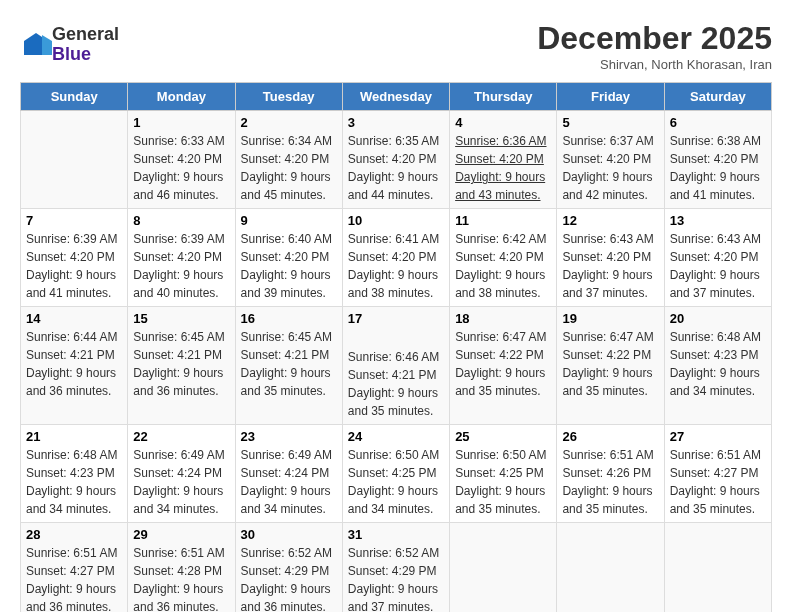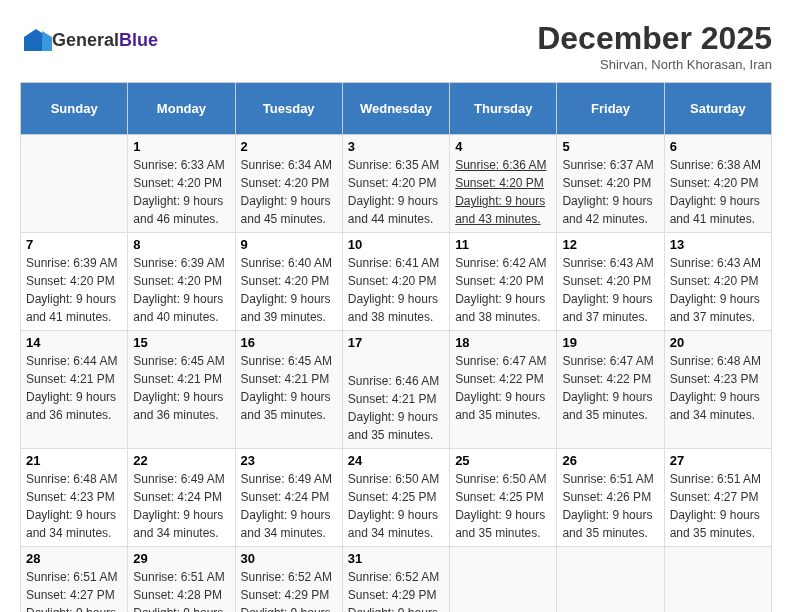--- a/index.html
+++ b/index.html
@@ -16,21 +16,21 @@
       justify-content: space-between;
       margin-bottom: 10px;
     }
     .logo {
       display: flex;
       align-items: center;
       margin-top: 5px;
     }
     .logo-text {
       display: flex;
-      flex-direction: row;
+      flex-direction: column;
       font-size: 18px;
       font-weight: bold;
       line-height: 1.1;
     }
     .logo-text .general { color: #333; }
     .logo-text .blue { color: #4c1d95; }
     .title-block {
       text-align: right;
     }
     .title-block h1 {
@@ -45,21 +45,21 @@
     }
     table {
       width: 100%;
       border-collapse: collapse;
       font-size: 11px;
     }
     thead tr th {
       background-color: #3a7abf;
       color: #fff;
       text-align: center;
-      padding: 18px 4px;
+      padding: 6px 4px;
       font-size: 13px;
       border: 1px solid #ccc;
     }
     tbody tr td {
       border: 1px solid #ddd;
       padding: 4px 5px;
       vertical-align: top;
       min-height: 80px;
     }
     tbody tr:nth-child(odd) td {

